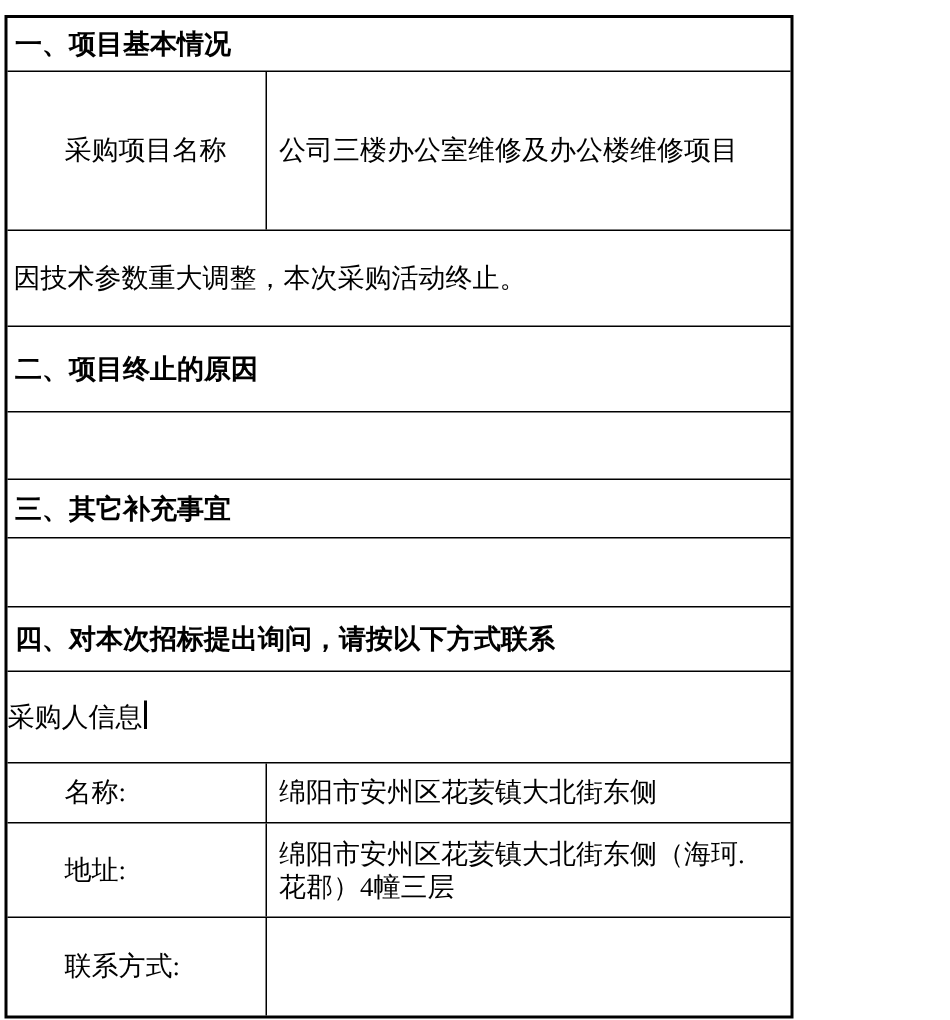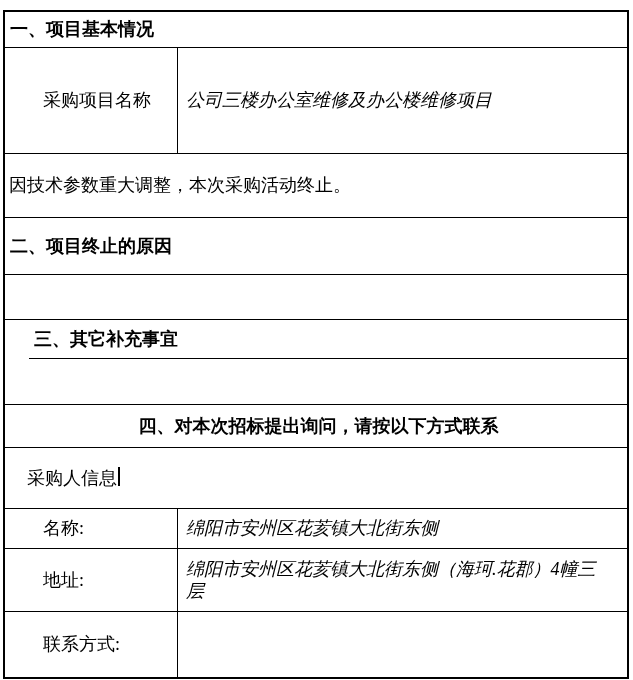--- a/index.html
+++ b/index.html
@@ -13,43 +13,43 @@
     position: relative;
     width: 633px;
     height: 680px;
     background: #ffffff;
     overflow: hidden;
   }
   .doc-table {
     position: absolute;
     left: 3px;
     top: 10px;
-    width: 626px;
+    width: 526px;
     box-sizing: border-box;
     border: 2px solid #000000;
     background: #ffffff;
   }
   .row {
     box-sizing: border-box;
     display: flex;
     align-items: center;
     border-bottom: 1px solid #000000;
     font-size: 18px;
     line-height: 1.25;
   }
   .row:last-child { border-bottom: none; }
 
   .r-h1  { height: 36px; }
   .r-name{ height: 106px; }
   .r-h2  { height: 57px; }
   .r-reason { height: 64px; }
   .r-empty1 { height: 45px; }
-  .r-h3  { height: 39px; margin-left: 24px; }
+  .r-h3  { height: 39px; }
   .r-empty2 { height: 46px; }
-  .r-h4  { height: 43px; text-align: center; }
+  .r-h4  { height: 43px; }
   .r-pinfo  { height: 61px; }
   .r-c1  { height: 40px; }
   .r-c2  { height: 63px; }
   .r-c3  { height: 65px; }
 
   .heading-cell {
     font-weight: bold;
     padding-left: 5px;
     width: 100%;
     box-sizing: border-box;
@@ -65,31 +65,29 @@
     padding-left: 38px;
   }
   .value-cell {
     box-sizing: border-box;
     flex: 1 1 auto;
     height: 100%;
     display: flex;
     align-items: center;
     padding-left: 8px;
     padding-right: 19px;
-    font-style: italic;
   }
   .plain-cell {
     width: 100%;
     box-sizing: border-box;
     padding-left: 4px;
   }
   .pinfo-cell {
     width: 100%;
     box-sizing: border-box;
-    padding-left: 22px;
     display: flex;
     align-items: flex-start;
   }
   .text-cursor {
     display: inline-block;
     width: 2px;
     height: 19px;
     background: #000000;
     margin-left: 1px;
   }

